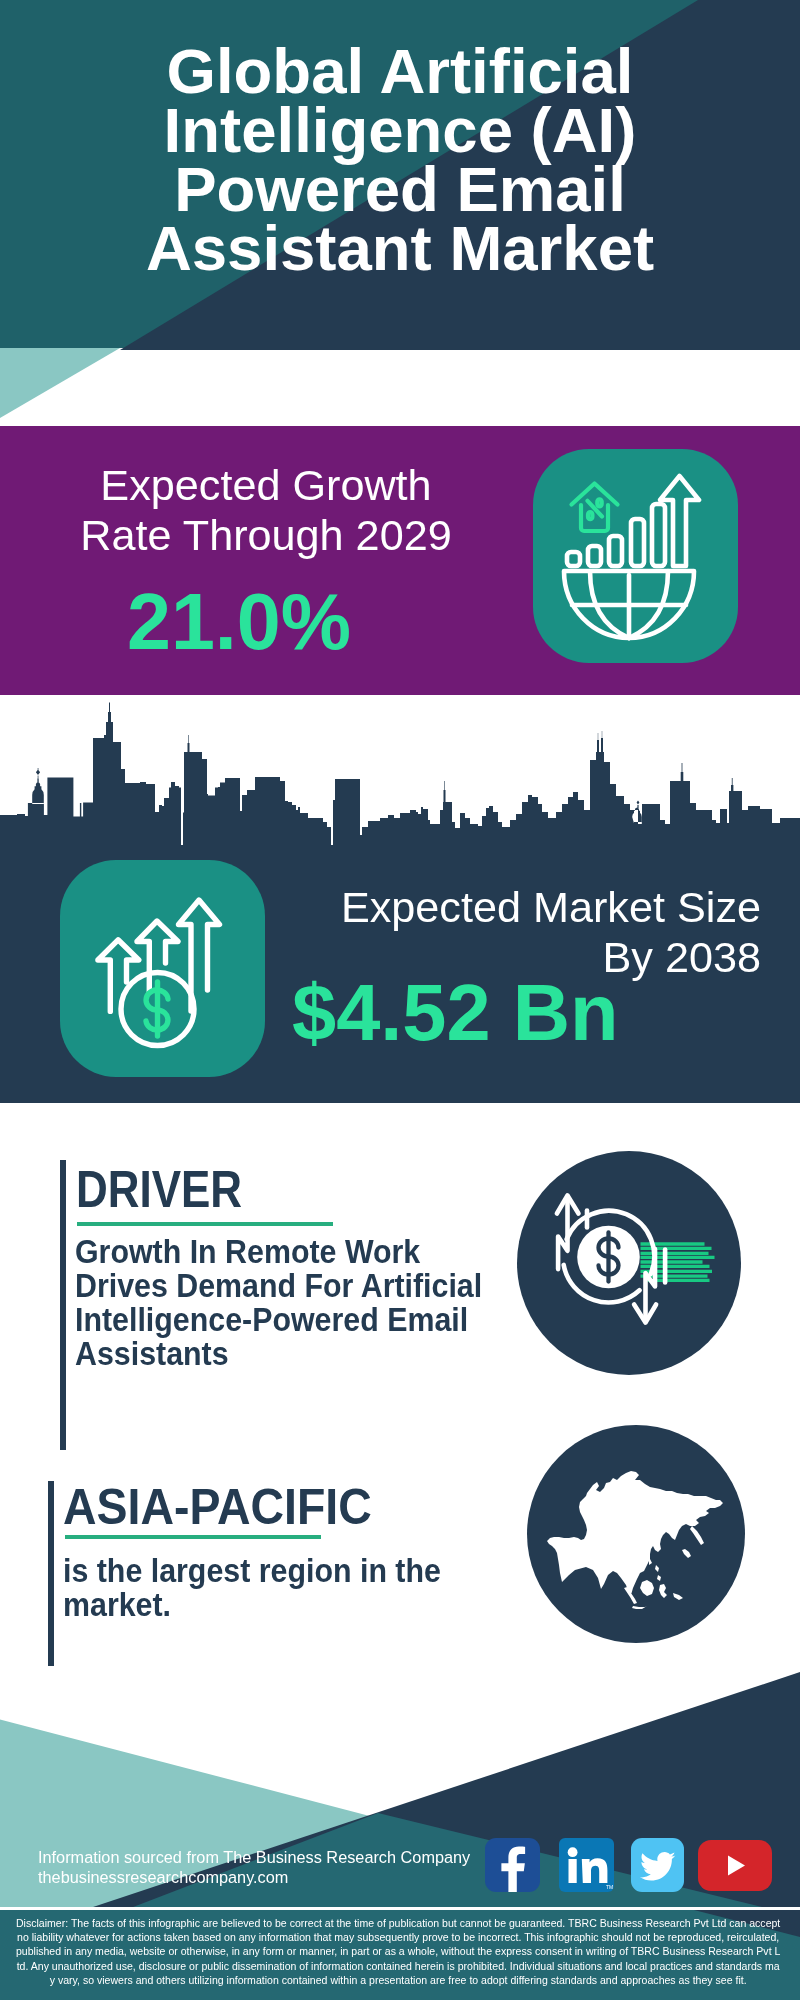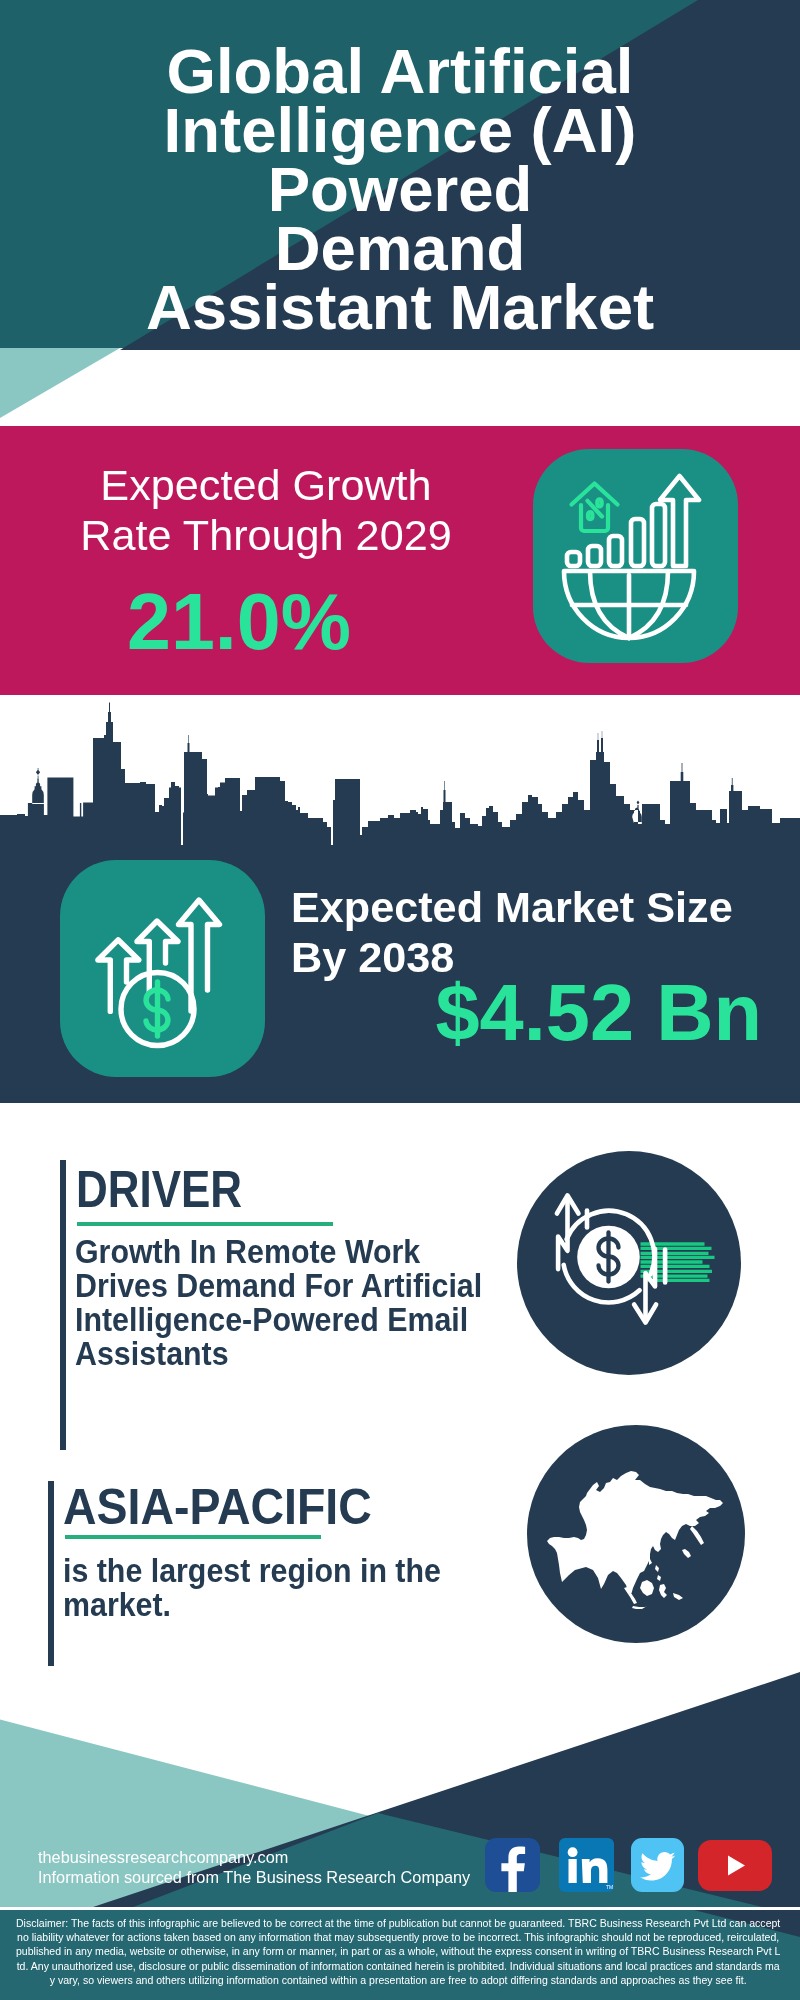--- a/index.html
+++ b/index.html
@@ -9,34 +9,34 @@
   .hdr .bg { position:absolute; inset:0; background:#fff; }
   .hdr .teal { position:absolute; left:0; top:0; width:800px; height:348px; background:#1f6169; }
   .hdr .navy { position:absolute; left:0; top:0; width:800px; height:350px; background:#243b51;
       clip-path: polygon(698px 0, 800px 0, 800px 350px, 120px 350px); }
   .hdr .lteal { position:absolute; left:0; top:348px; width:140px; height:76px; background:#8ac7c3;
       clip-path: polygon(0 0, 120px 0, 0 70px); }
   h1.title { position:absolute; left:140px; top:42px; width:520px; text-align:center; color:#fff;
      font-size:63.5px; font-weight:bold; line-height:59px; }
 
   
-  .band-growth { position:absolute; left:0; top:426px; width:800px; height:269px; background:#be185d; }
+  .band-growth { position:absolute; left:0; top:426px; width:800px; height:269px; background:#701a75; }
   .growth-txt { position:absolute; left:16px; top:34px; width:500px; text-align:center; color:#fff;
      font-size:43.2px; line-height:50px; font-weight:400; }
   .growth-val { position:absolute; left:-11px; top:156px; width:500px; text-align:center; color:#2ae39b;
      font-size:79px; line-height:79px; font-weight:bold; }
   .growth-icon { position:absolute; left:533px; top:23px; width:205px; height:214px; }
 
   
   .band-city { position:absolute; left:0; top:700px; width:800px; height:403px; }
   .city-sky { position:absolute; left:0; top:0; width:800px; height:403px; }
   .ms-icon { position:absolute; left:60px; top:160px; width:205px; height:217px; }
-  .ms-txt { position:absolute; left:291px; top:182px; width:470px; text-align:left; color:#fff;
-     font-size:43.2px; line-height:50px; font-weight:700; }
-  .ms-val { position:absolute; left:292px; top:273px; width:470px; text-align:right; color:#2ae39b;
+  .ms-txt { position:absolute; left:291px; top:182px; width:470px; text-align:right; color:#fff;
+     font-size:43.2px; line-height:50px; font-weight:400; }
+  .ms-val { position:absolute; left:292px; top:273px; width:470px; text-align:left; color:#2ae39b;
      font-size:79.4px; line-height:79px; font-weight:bold; }
 
   
   .card { position:absolute;margin-left:29px; }
   .card .vbar { position:absolute; left:0; top:0; width:6px; background:#243b51; }
   .card h2 { position:absolute; font-size:51.4px; font-weight:bold; color:#243b51; line-height:51.4px;
      white-space:nowrap; transform-origin:left top; }
   .card .uline { position:absolute; height:4px; background:#27ae7f; }
   .circ-icon { position:absolute; }
 
@@ -81,21 +81,21 @@
 </style>
 </head>
 <body>
 
 <div class="page">
   <div class="hdr">
     <div class="bg"></div>
     <div class="teal"></div>
     <div class="navy"></div>
     <div class="lteal"></div>
-    <h1 class="title">Global Artificial Intelligence (AI) Powered Demand Assistant Market</h1>
+    <h1 class="title">Global Artificial Intelligence (AI) Powered Email Assistant Market</h1>
   </div>
 
   <div class="band-growth">
     <div class="growth-txt">
       <span>Expected Growth</span><br>
       <span>Rate Through 2029</span>
     </div>
     <div class="growth-val">21.0%</div>
     <div class="growth-icon"><svg viewBox="0 0 205 214" width="205" height="214">
   <rect x="0" y="0" width="205" height="214" rx="56" fill="#1a9084"></rect>
@@ -201,22 +201,22 @@
   </div>
 
   <div class="footer">
     <div class="f-lteal"></div>
     <div class="f-navy"></div>
     <div class="f-teal"></div>
     <div class="f-teal2"></div>
     <div class="f-navy2"></div>
     <div class="f-white"></div>
     <div class="f-src">
+      <div>Information sourced from The Business Research Company</div>
       <div>thebusinessresearchcompany.com</div>
-      <div>Information sourced from The Business Research Company</div>
     </div>
     <div class="soc" id="soc-fb">
       <svg viewBox="0 0 55 54" width="55" height="54">
           <rect width="55" height="54" rx="11" fill="#1d4e96"></rect>
       <path d="M31.8 54V33.3h7l1.05-8.1h-8.05v-5.17c0-2.35.65-3.95 4.02-3.95h4.3V8.83c-.74-.1-3.3-.32-6.27-.32-6.2 0-10.45 3.79-10.45 10.74v5.99h-7.02v8.1h7.02V54z" fill="#ffffff"></path>
         </svg>
     </div>
     <div class="soc" id="soc-li">
       <svg viewBox="0 0 55 54" width="55" height="54">
           <rect width="55" height="54" rx="6" fill="#0a77b5"></rect>

